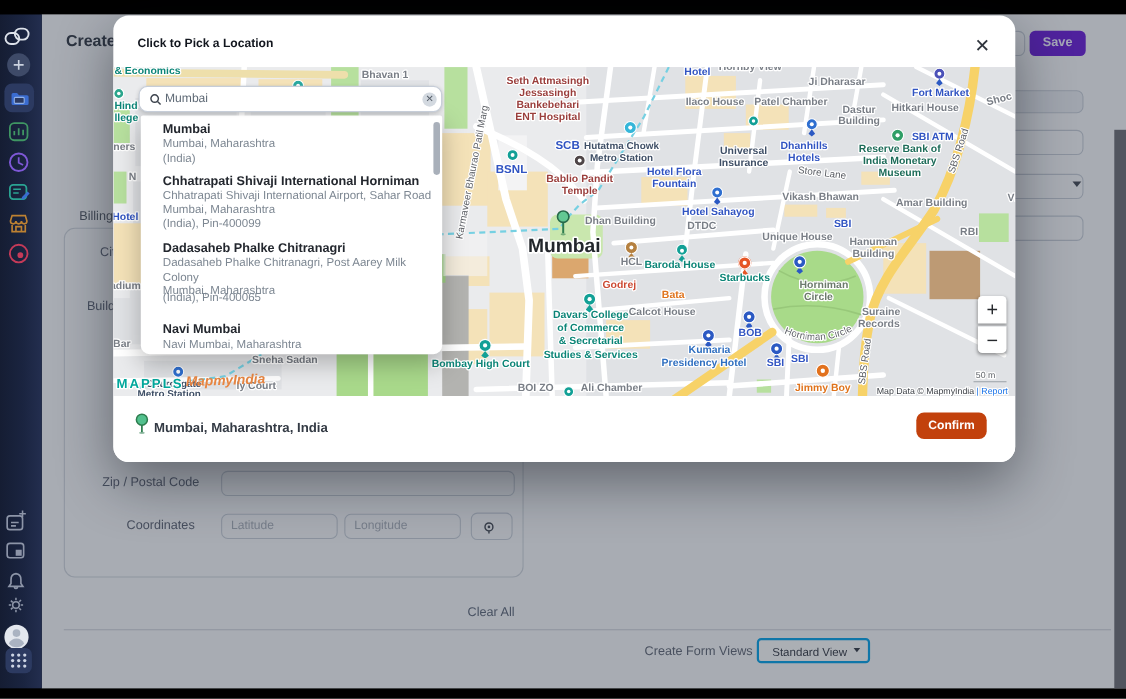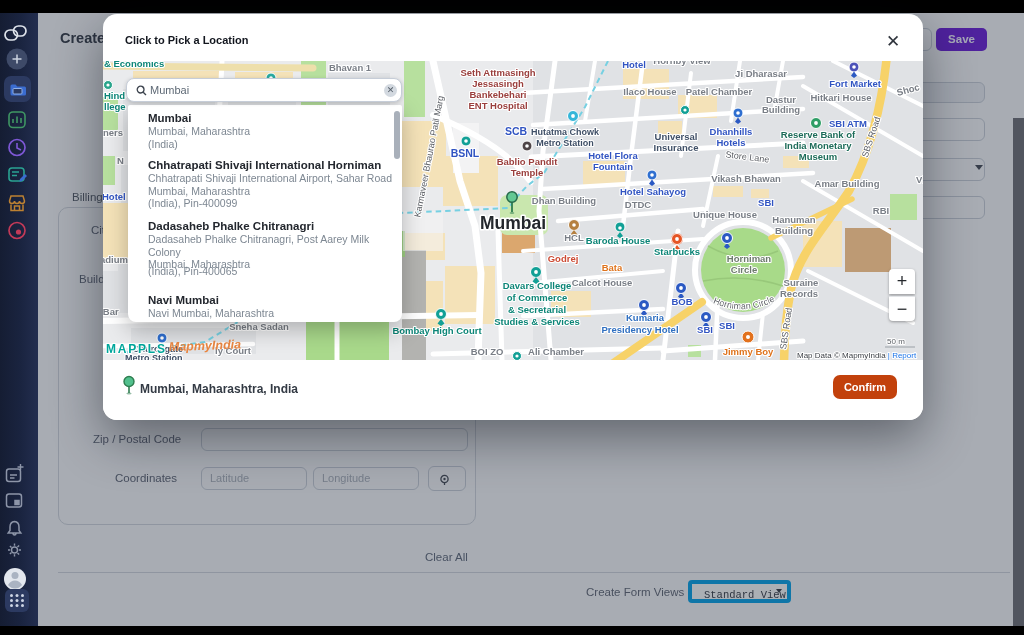--- a/index.html
+++ b/index.html
@@ -15,22 +15,22 @@
   .pgtxt { position:absolute; color:#646c7c; font-size:11.5px; }
   #hdr { position:absolute; left:22px; top:17px; font-size:14.5px; font-weight:bold; color:#3a4250; }
   #save { position:absolute; left:898px; top:15px; width:51px; height:23px; background:#6d28d9; border-radius:5px;
           color:#eef; font-size:11.5px; font-weight:bold; text-align:center; line-height:23px; }
   .inp { position:absolute; border:1px solid #c5cdd9; border-radius:6px; background:transparent; }
   .lbl { position:absolute; color:#626a7c; font-size:11.5px; }
   .ph  { position:absolute; color:#a8b0bd; font-size:11px; }
   #fieldset { position:absolute; left:20px; top:194px; width:418px; height:318px; border:1px solid #ccd3dd; border-radius:10px; }
   #divider { position:absolute; left:20px; top:559px; width:952px; height:1px; background:#ccd3dd; }
   #scrollbar { position:absolute; left:975px; top:105px; width:11px; height:508px; background:#51555f; z-index:2; }
-  .fbox { position:absolute; border:4px solid #0ea5e9; border-radius:4px; background:rgba(255,255,255,0.4);
-          font-size:10.5px; color:#3d4450;font-family:Liberation Mono, monospace; }
+  .fbox { position:absolute; border:2px solid #0ea5e9; border-radius:4px; background:rgba(255,255,255,0.4);
+          font-size:10.5px; color:#3d4450; }
   
   #modal { position:absolute; left:103px; top:14px; width:820px; height:406px; background:#fff; border-radius:14px;
            box-shadow:0 18px 50px rgba(10,15,25,0.45); z-index:10; overflow:hidden; }
   #mtitle { position:absolute; left:22px; top:20px; font-size:11px; font-weight:bold; color:#12161e; }
   #mclose { position:absolute; left:783px; top:17px; font-size:17px; color:#30353d; font-weight:400; }
   #mapwrap { position:absolute; left:0; top:47px; width:820px; height:299px; background:#ecedef; overflow:hidden; }
   .zbtn { position:absolute; left:786px; width:26px; height:25px; background:#fff; color:#25282c;
           font-size:18px; font-weight:400; text-align:center; line-height:24px;
           box-shadow:0 1px 3px rgba(0,0,0,0.35); }
   #zplus  { top:208px; border-radius:4px 4px 0 0; }

